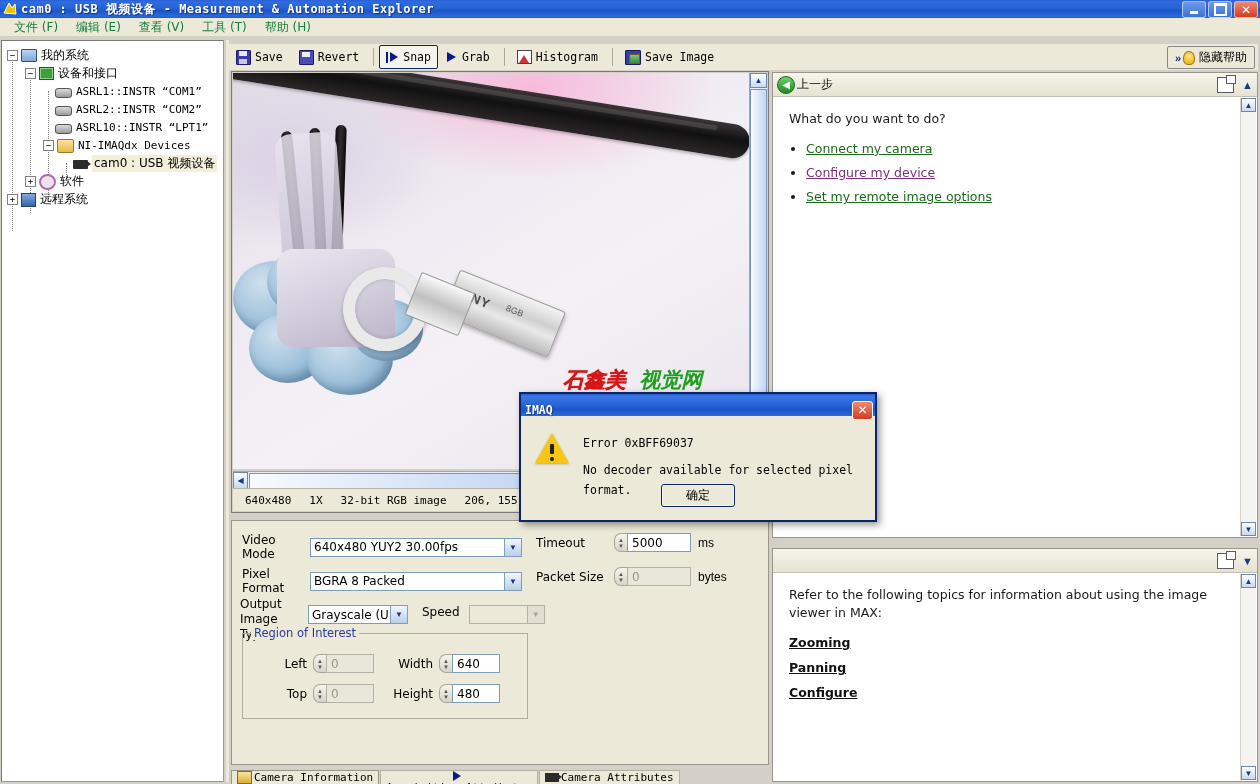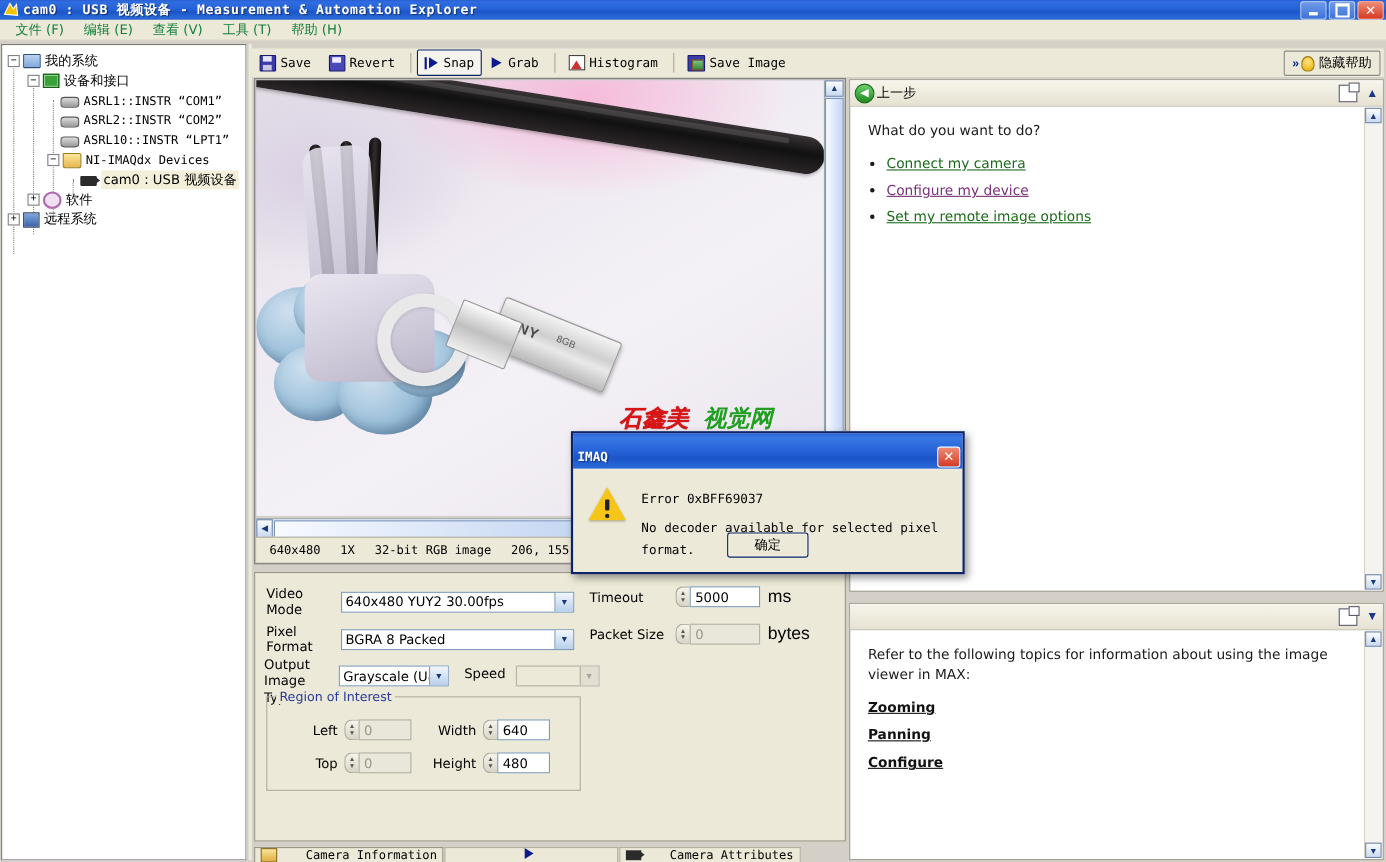--- a/index.html
+++ b/index.html
@@ -175,30 +175,30 @@
   .combo.disabled{background:#ece9d8;border-color:#b4b0a4;}
   .combo.disabled .carrow{background:#e2ded1;color:#a8a49a;border-left-color:#b4b0a4;}
   .spin{width:13px;height:19px;flex:none;border:1px solid #a8a49a;border-right:none;
     border-radius:7px 0 0 7px;background:linear-gradient(#f6f4ec,#d8d4c6);
     display:flex;flex-direction:column;align-items:center;justify-content:center;
     font-size:6px;line-height:6px;color:#555;box-sizing:border-box;}
   .numfield{height:19px;background:#fff;border:1px solid #7f9db9;box-sizing:border-box;
     display:flex;align-items:center;padding-left:4px;font-size:12px;
     font-family:"DejaVu Sans","Liberation Sans",sans-serif;}
   .numfield.disabled{background:#e9e6da;border-color:#b4b0a4;color:#9a968a;}
-  .unit{font-size:16px;margin-left:7px;}
+  .unit{font-size:12px;margin-left:7px;}
   #roi{position:absolute;left:10px;top:112px;width:286px;height:86px;
     border:1px solid #b0aca0;box-sizing:border-box;}
   #roi .legend{position:absolute;left:8px;top:-8px;background:#ece9d8;padding:0 3px;
     color:#2a3a9a;font-size:11.5px;font-family:"DejaVu Sans","Liberation Sans",sans-serif;}
 
   
   #tabstrip{position:absolute;left:231px;top:770px;width:538px;height:14px;display:flex;align-items:flex-end;}
   .tab{height:14px;display:flex;align-items:center;padding:0 5px;background:#ece9d8;
-    border:1px solid #9a968a;border-bottom:none;margin-right:1px;box-sizing:border-box;gap:24px;}
+    border:1px solid #9a968a;border-bottom:none;margin-right:1px;box-sizing:border-box;}
   .tab .tlab{font-family:"DejaVu Sans Mono","Liberation Mono",monospace;font-size:11px;white-space:nowrap;}
   .ico-caminfo{width:13px;height:11px;margin-right:2px;background:linear-gradient(#fbe59b,#dcae3e);
     border:1px solid #8a6a18;flex:none;}
   .ico-acq{width:10px;height:10px;margin-right:3px;flex:none;position:relative;}
   .ico-acq:after{content:"";position:absolute;left:0;top:0;border-left:8px solid #0a1a8c;
     border-top:5px solid transparent;border-bottom:5px solid transparent;}
   .ico-camattr{width:14px;height:9px;margin-right:2px;background:#2b2b2b;flex:none;position:relative;}
   .ico-camattr:after{content:"";position:absolute;right:-3px;top:1px;border-left:4px solid #2b2b2b;
     border-top:3px solid transparent;border-bottom:3px solid transparent;}
 
@@ -225,21 +225,21 @@
   .helpbody li{margin-bottom:9px;font-size:12.5px;}
   .helpbody a{text-decoration:underline;}
   .lnk-green{color:#1c6b1c;}
   .lnk-purple{color:#7a2f7a;}
   .lnk-bold{color:#111;font-weight:bold;text-decoration:underline;display:block;margin-bottom:10px;font-size:12.5px;}
   .hvs{position:absolute;right:1px;top:25px;width:15px;bottom:1px;background:#f4f3ef;border-left:1px solid #d6d2c6;}
 
   
   #dialog{position:absolute;left:519px;top:392px;width:358px;height:130px;
     background:#ece9d8;border:2px solid #0a246a;box-sizing:border-box;box-shadow:3px 3px 7px rgba(0,0,0,.4);}
-  #dlgtitle{height:32px;display:flex;align-items:center;justify-content:space-between;
+  #dlgtitle{height:22px;display:flex;align-items:center;justify-content:space-between;
     background:linear-gradient(to bottom,#2a5fd4 0%,#3a78e4 12%,#2663d8 50%,#1b55c8 70%,#2a6adb 100%);
     padding:10px 2px 0 4px;box-sizing:border-box;}
   #dlgtitle .dtxt{color:#fff;font-family:"DejaVu Sans Mono","Liberation Mono",monospace;
     font-size:11.5px;font-weight:bold;text-shadow:1px 1px 1px rgba(0,0,0,.4);}
   #dlgclose{width:19px;height:17px;border-radius:3px;border:1px solid #fff;
     background:linear-gradient(#f08a74,#d43a22);color:#fff;font-size:12px;font-weight:bold;
     display:flex;align-items:center;justify-content:center;line-height:12px;}
   #dlgbody{display:flex;padding:17px 14px 0 14px;}
   .warnicon{width:34px;height:31px;flex:none;position:relative;margin-right:14px;}
   .warnicon .tri{position:absolute;left:0;top:0;width:0;height:0;

